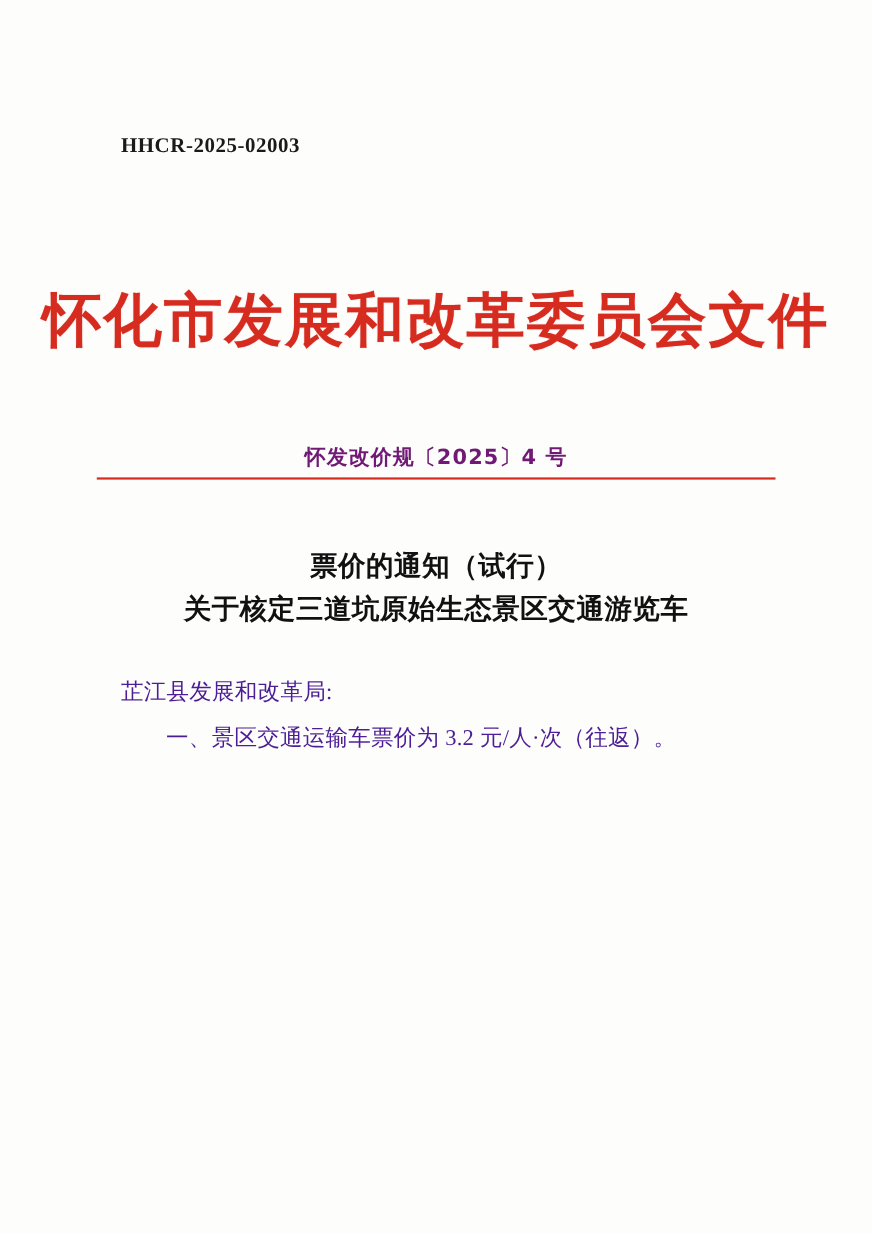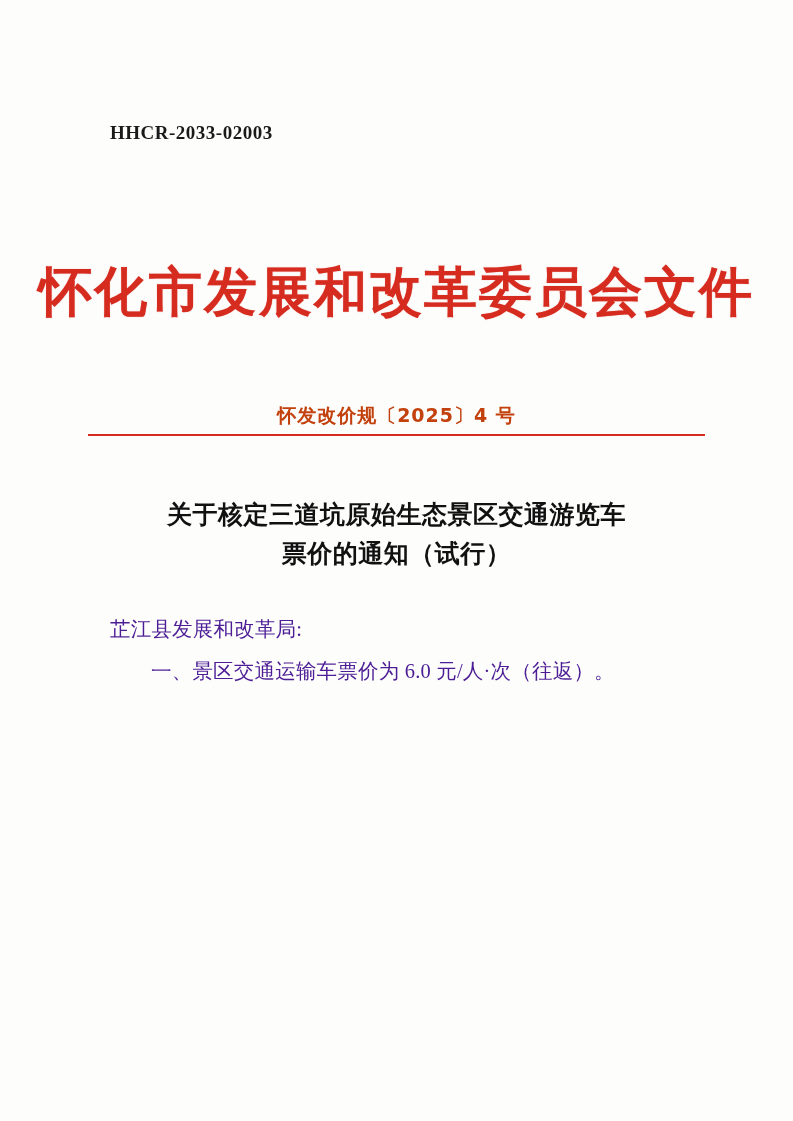--- a/index.html
+++ b/index.html
@@ -50,21 +50,21 @@
   }
   .issue-no {
     position: absolute;
     left: 0;
     top: 403px;
     width: 793px;
     text-align: center;
     font-family: "DejaVu Sans", "Liberation Sans", sans-serif;
     font-weight: bold;
     font-size: 19px;
-    color: #c2410c;
+    color: #701a75;
     letter-spacing: 1px;
   }
   .red-rule {
     position: absolute;
     left: 88px;
     top: 434px;
     width: 617px;
     height: 2px;
     background: #d62b1f;
   }
@@ -101,31 +101,31 @@
   }
   .no-indent {
     text-indent: 0;
   }
 </style>
 </head>
 <body>
 
 <div class="page">
 
-  <div class="doc-number">HHCR-2033-02003</div>
+  <div class="doc-number">HHCR-2025-02003</div>
 
   <div class="masthead">怀化市发展和改革委员会文件</div>
 
   <div class="issue-no">怀发改价规〔2025〕4 号</div>
 
   <div class="red-rule"></div>
 
   <div class="title">
+    <div>票价的通知（试行）</div>
     <div>关于核定三道坑原始生态景区交通游览车</div>
-    <div>票价的通知（试行）</div>
   </div>
 
   <div class="body-text">
     <p class="no-indent">芷江县发展和改革局:</p>
-    <p class="indent">一、景区交通运输车票价为 6.0 元/人·次（往返）。</p>
+    <p class="indent">一、景区交通运输车票价为 3.2 元/人·次（往返）。</p>
   </div>
 
 </div>
 
 </body></html>

